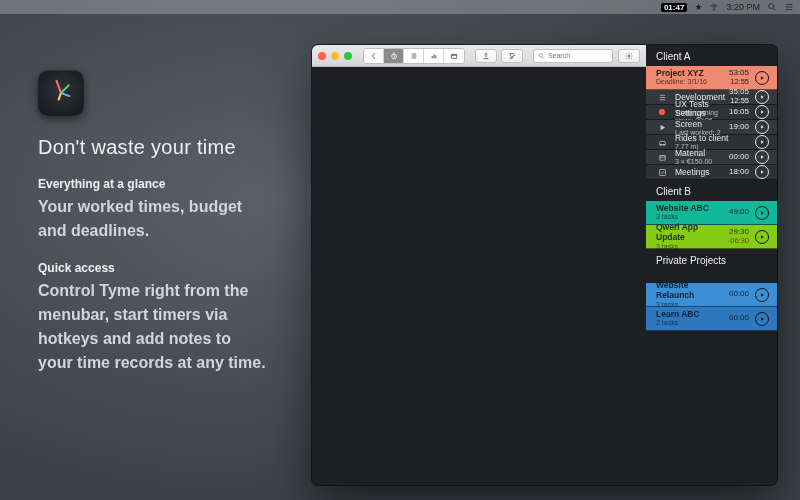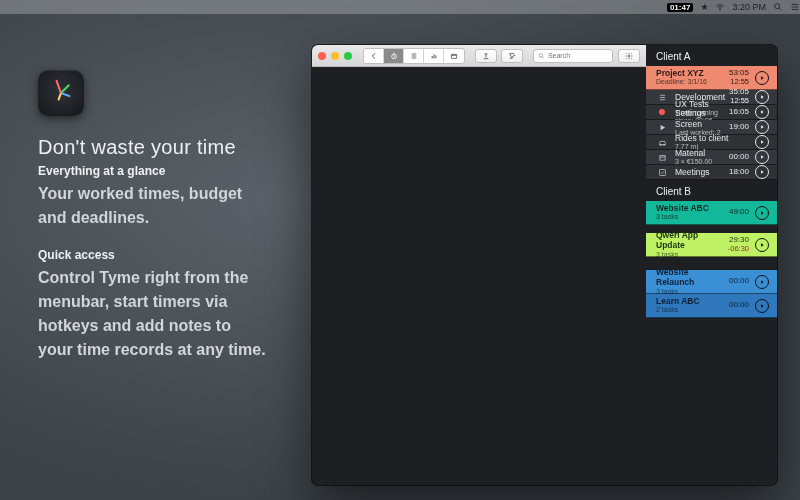--- a/index.html
+++ b/index.html
@@ -9,21 +9,21 @@
     font-family: -apple-system, "Helvetica Neue", Arial, sans-serif;
     overflow: hidden;
     position: relative;
     color: #fff;
   }
   
   .menubar {
     position: absolute; top: 0; left: 0; right: 0;
     height: 14px;
     display: flex; justify-content: flex-end; align-items: center;
-    padding: 0 0; gap: 7px;
+    padding: 0 6px; gap: 7px;
     font-size: 9px; color: #222;
     background: rgba(255,255,255,.25);
   }
   .menubar .datebox { background:#000; color:#fff; padding:0 3px; border-radius:2px; font-weight:600; font-size:8px; }
   .menubar svg { width:10px; height:10px; }
   
   .left {
     position: absolute; left: 38px; top: 70px; width: 230px;
     color: #eef0f2;
   }
@@ -31,21 +31,21 @@
     width: 46px; height: 46px; border-radius: 10px;
     background: radial-gradient(circle at 50% 45%, #2e3136, #15171a);
     box-shadow: 0 3px 8px rgba(0,0,0,.5), inset 0 1px 1px rgba(255,255,255,.08);
     position: relative; margin-bottom: 20px;
   }
   .logo .h { position:absolute; top:50%; left:50%; width:2px; border-radius:2px; transform-origin: bottom center; }
   .h1{height:14px; background:#ff6b6b; transform:translate(-50%,-100%) rotate(-20deg);}
   .h2{height:12px; background:#4cd964; transform:translate(-50%,-100%) rotate(45deg);}
   .h3{height:10px; background:#5ab4ff; transform:translate(-50%,-100%) rotate(110deg);}
   .h4{height:8px; background:#ffd460; transform:translate(-50%,-100%) rotate(200deg);}
-  .left h1 { font-size: 20px; font-weight: 400; letter-spacing:.3px; margin-bottom: 5px; }
+  .left h1 { font-size: 20px; font-weight: 400; letter-spacing:.3px; margin-bottom: 18px; }
   .left h3 { font-size: 12px; font-weight:700; margin-bottom: 4px; }
   .left p { font-size: 16px; line-height: 1.5; font-weight:700; color:#d3d6d9; margin-bottom: 18px; }
 
   
   .window {
     position: absolute;
     top: 45px; left: 312px;
     width: 465px; height: 440px;
     background: #1d1f22;
     border-radius: 6px;
@@ -100,21 +100,21 @@
   .row.task{background:#34373b;}
   .row.task.alt{background:#2f3235;}
   .row.task .ic{color:#c9c9c9;}
   .row.task .playbtn{color:#e5e5e5;}
   .row.proj .playbtn{color:#111;}
   .rec-dot{width:6px;height:6px;border-radius:50%;background:#ff5a4c;}
 
   
   .p-salmon{background:#ef8a71;color:#2a1a15;}
   .p-teal{background:#13b79a;color:#0f2a24;}
-  .p-green{background:#bef264;color:#1e3310;margin-top:8px;}
+  .p-green{background:#84cc16;color:#1e3310;}
   .p-blue{background:#3b8fd4;color:#0b2236;margin-top:13px;}
   .p-blue2{background:#2f78bd;color:#0b2236;}
   .p-teal .col-r .t2,.p-green .col-r .t2{color:#0b2236;}
   .row.proj .title{font-size:8.5px;font-weight:600;}
   .row.proj .sub{font-weight:400;opacity:.8;}
   .neg{color:#9b2b1f !important;}
 </style>
 </head>
 <body>
 
@@ -379,20 +379,21 @@
       <div class="col-r">
         <span class="t1">29:30</span>
         <span class="t2 neg">-06:30</span>
       </div>
       <div class="playbtn">
           <svg viewBox="0 0 24 24" fill="currentColor">
             <polygon points="8,5 19,12 8,19"></polygon>
           </svg>
         </div>
     </div>
+      <div class="section-hd">Private Projects</div>
       <div class="row proj p-blue">
       <div class="txt">
         <div class="title">Website Relaunch</div>
         <div class="sub">3 tasks</div>
       </div>
       <div class="col-r">
         <span class="t1">00:00</span>
 
       </div>
       <div class="playbtn">

